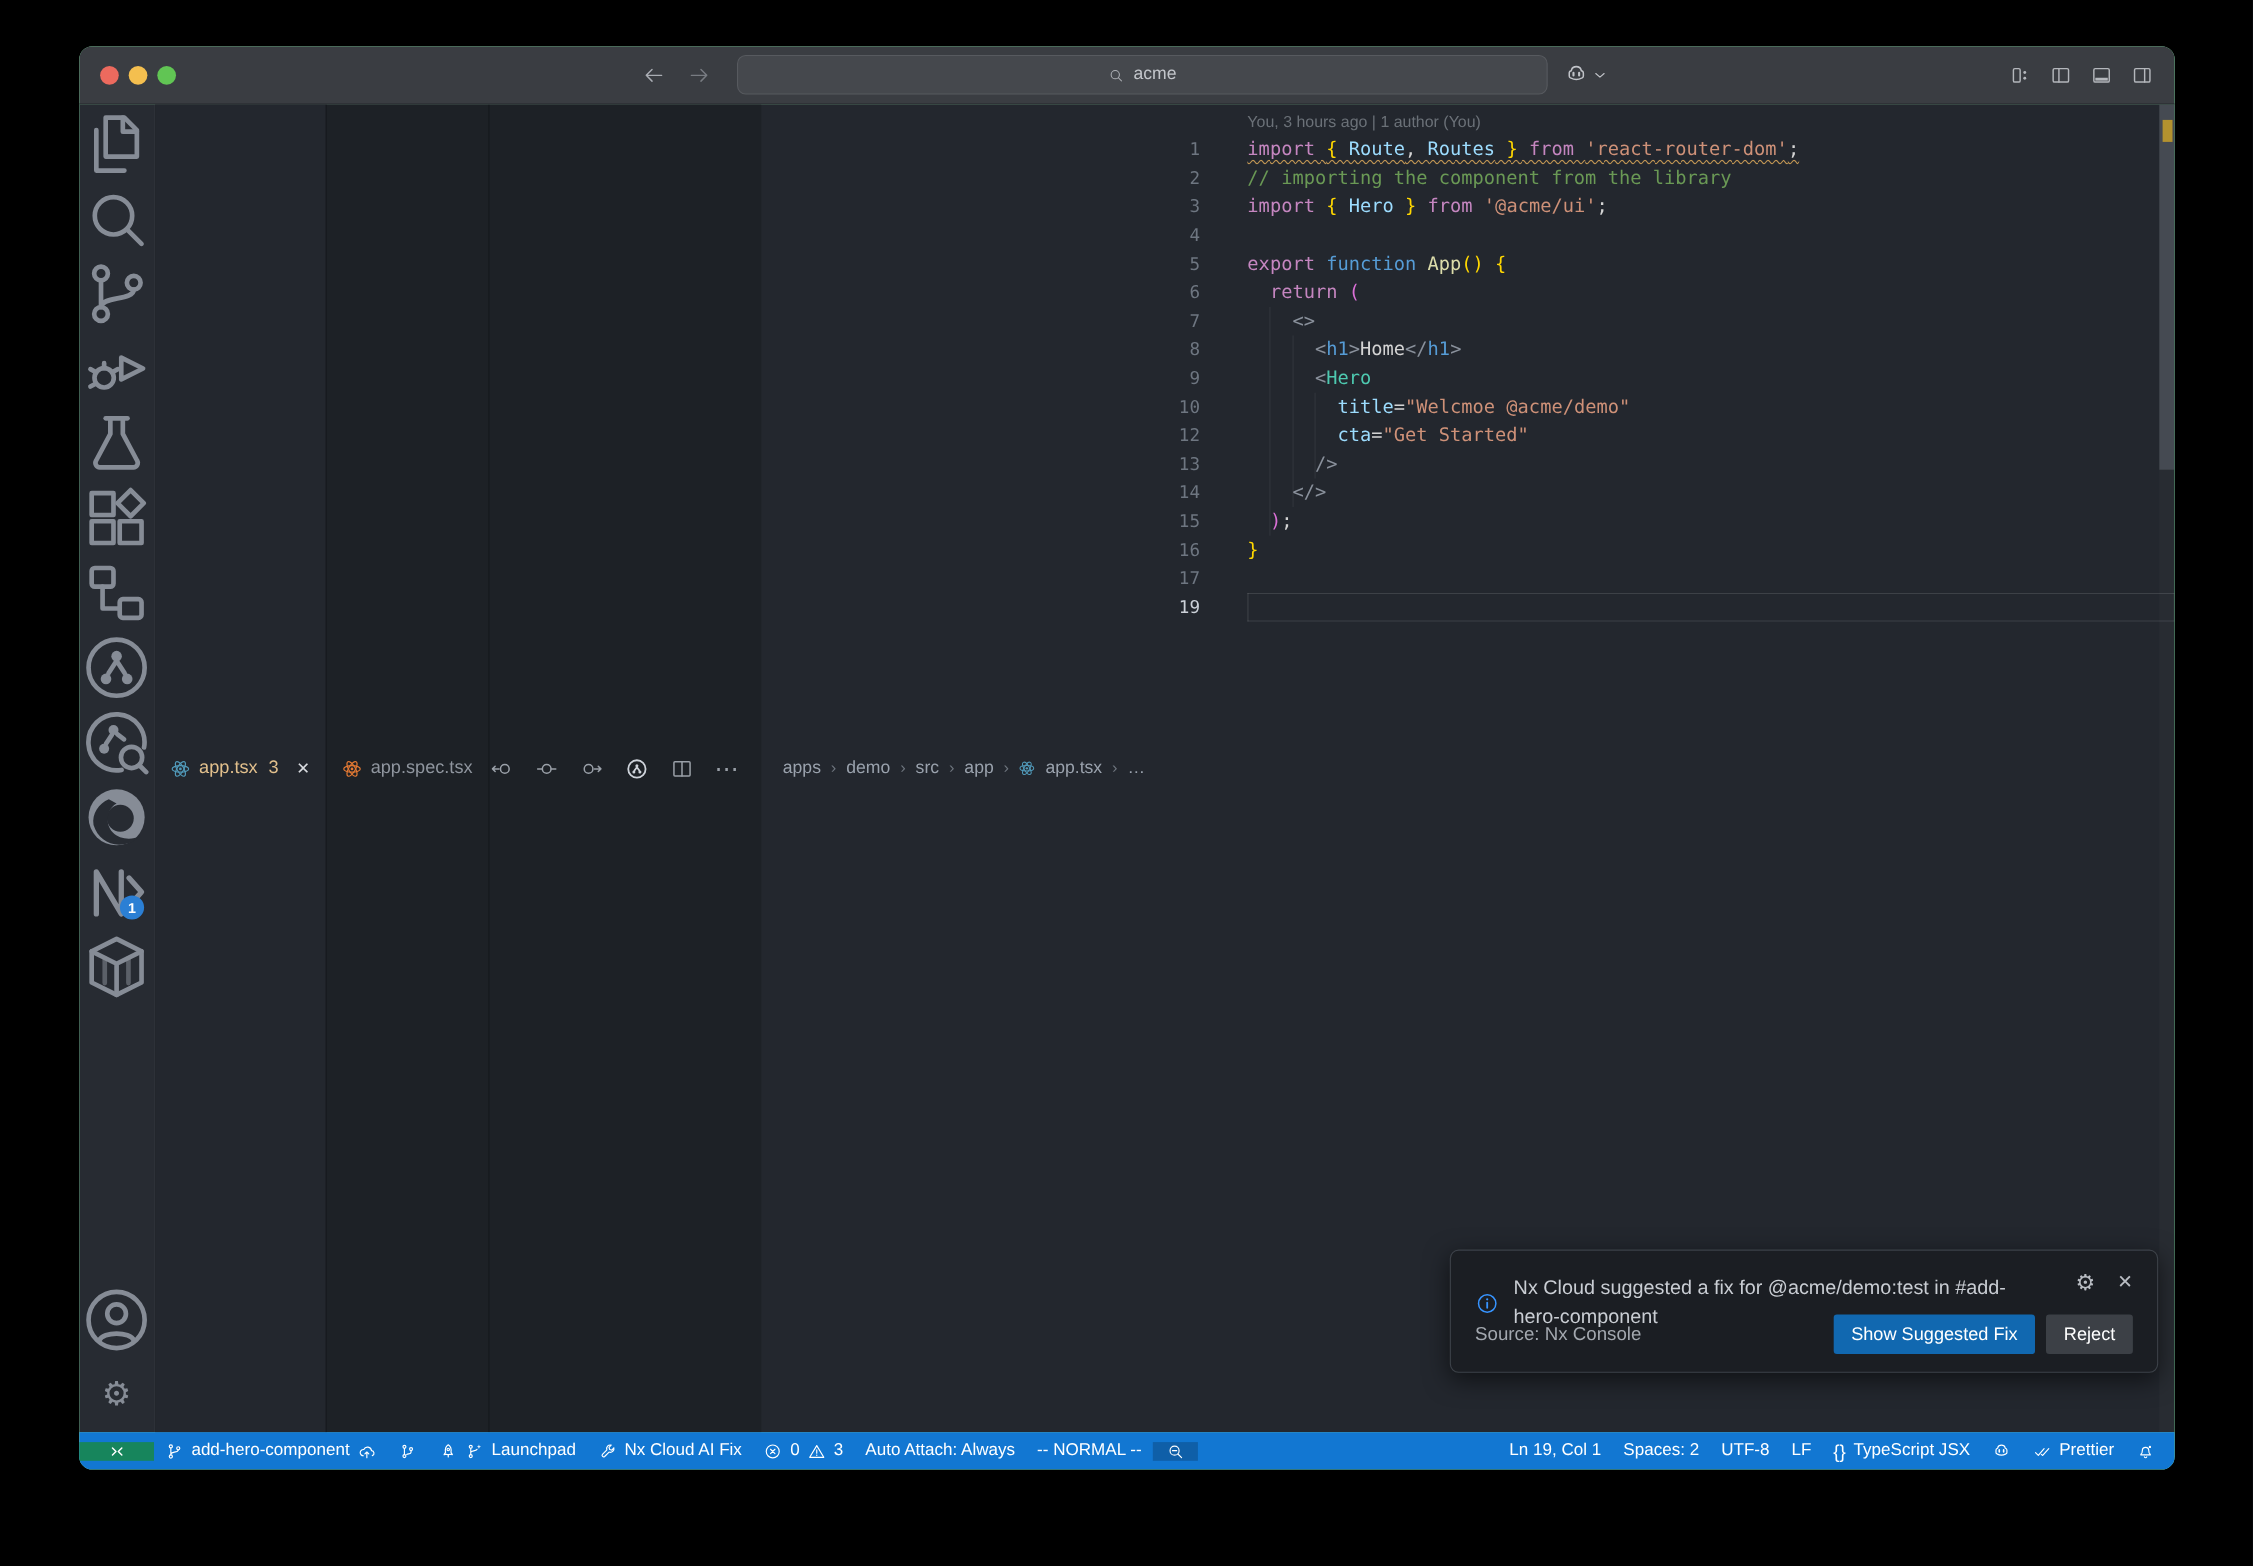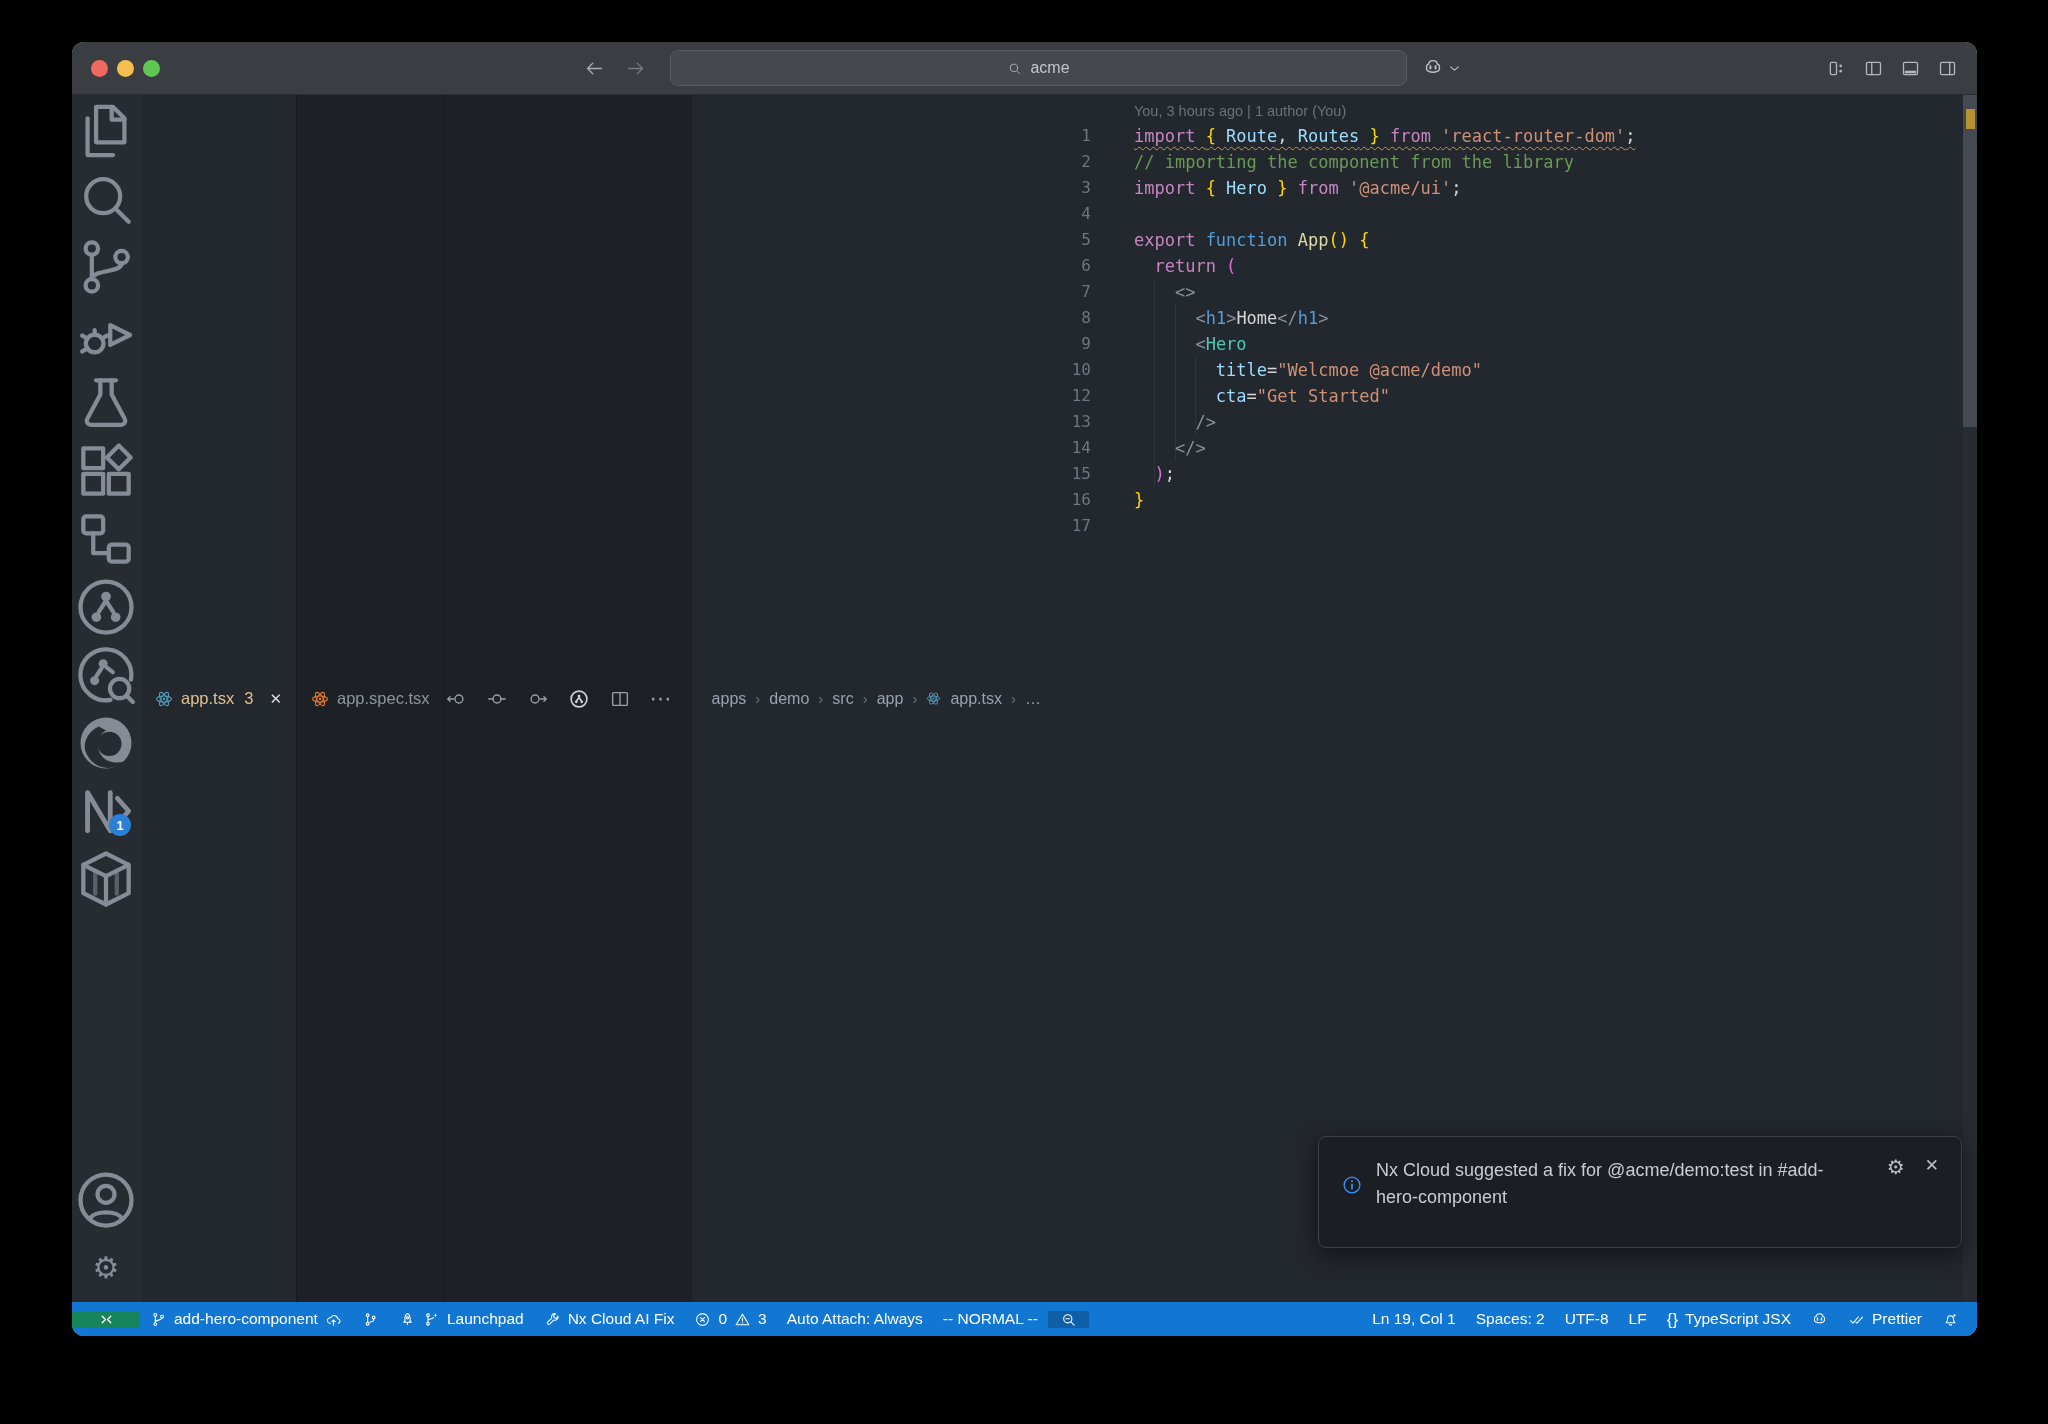--- a/index.html
+++ b/index.html
@@ -373,20 +373,21 @@
             <div class="code-line"><span class="ln">7</span><span class="lc"><span class="tok-pln">    </span><span class="tok-pun">&lt;&gt;</span></span></div>
             <div class="code-line"><span class="ln">8</span><span class="lc"><span class="tok-pln">      </span><span class="tok-pun">&lt;</span><span class="tok-tag">h1</span><span class="tok-pun">&gt;</span><span class="tok-pln">Home</span><span class="tok-pun">&lt;/</span><span class="tok-tag">h1</span><span class="tok-pun">&gt;</span></span></div>
             <div class="code-line"><span class="ln">9</span><span class="lc"><span class="tok-pln">      </span><span class="tok-pun">&lt;</span><span class="tok-cls">Hero</span></span></div>
             <div class="code-line"><span class="ln">10</span><span class="lc"><span class="tok-pln">        </span><span class="tok-var">title</span><span class="tok-pln">=</span><span class="tok-str">"Welcmoe @acme/demo"</span></span></div>
             <div class="code-line"><span class="ln">12</span><span class="lc"><span class="tok-pln">        </span><span class="tok-var">cta</span><span class="tok-pln">=</span><span class="tok-str">"Get Started"</span></span></div>
             <div class="code-line"><span class="ln">13</span><span class="lc"><span class="tok-pln">      </span><span class="tok-pun">/&gt;</span></span></div>
             <div class="code-line"><span class="ln">14</span><span class="lc"><span class="tok-pln">    </span><span class="tok-pun">&lt;/&gt;</span></span></div>
             <div class="code-line"><span class="ln">15</span><span class="lc"><span class="tok-pln">  </span><span class="tok-b2">)</span><span class="tok-pln">;</span></span></div>
             <div class="code-line"><span class="ln">16</span><span class="lc"><span class="tok-b1">}</span></span></div>
             <div class="code-line"><span class="ln">17</span><span class="lc"></span></div>
+            <div class="code-line cur"><span class="ln">19</span><span class="lc"></span></div>
           </div>
         <div class="guide" style="left:113px;top:184px;height:208px"></div>
         <div class="guide" style="left:134px;top:210px;height:156px"></div>
         <div class="guide" style="left:154px;top:262px;height:78px"></div>
         <div class="scrollbar">
           <div class="sb-thumb"></div>
           <div class="ruler-marker"></div>
         </div>
       </div>
 
@@ -401,20 +402,27 @@
             <path d="M12 11.2v5" stroke-width="1.8"></path>
             <circle cx="12" cy="7.9" r="1.1" fill="currentColor" stroke="none"></circle>
           </svg>
         </span>
       <div class="toast-msg">Nx Cloud suggested a fix for @acme/demo:test in #add-hero-component</div>
       <div class="toast-actions-top">
         <span class="glyph toast-gear">⚙</span>
         <span class="glyph toast-close">✕</span>
       </div>
     </div>
+    <div class="toast-row2">
+      <span class="toast-src">Source: Nx Console</span>
+      <div class="toast-btns">
+        <span class="tbtn primary">Show Suggested Fix</span>
+        <span class="tbtn secondary">Reject</span>
+      </div>
+    </div>
   </div>
 
   <div class="statusbar">
     <div class="sb-group" id="sb-left">
         <div class="sb-item remote">
           <span class="icon">
             <svg viewBox="0 0 24 24" fill="none" stroke="currentColor" stroke-width="1.5" stroke-linecap="round" stroke-linejoin="round">
               <path d="M6 7.5L10.5 12 6 16.5M18 7.5L13.5 12l4.5 4.5" stroke-width="1.9"></path>
             </svg>
           </span>

